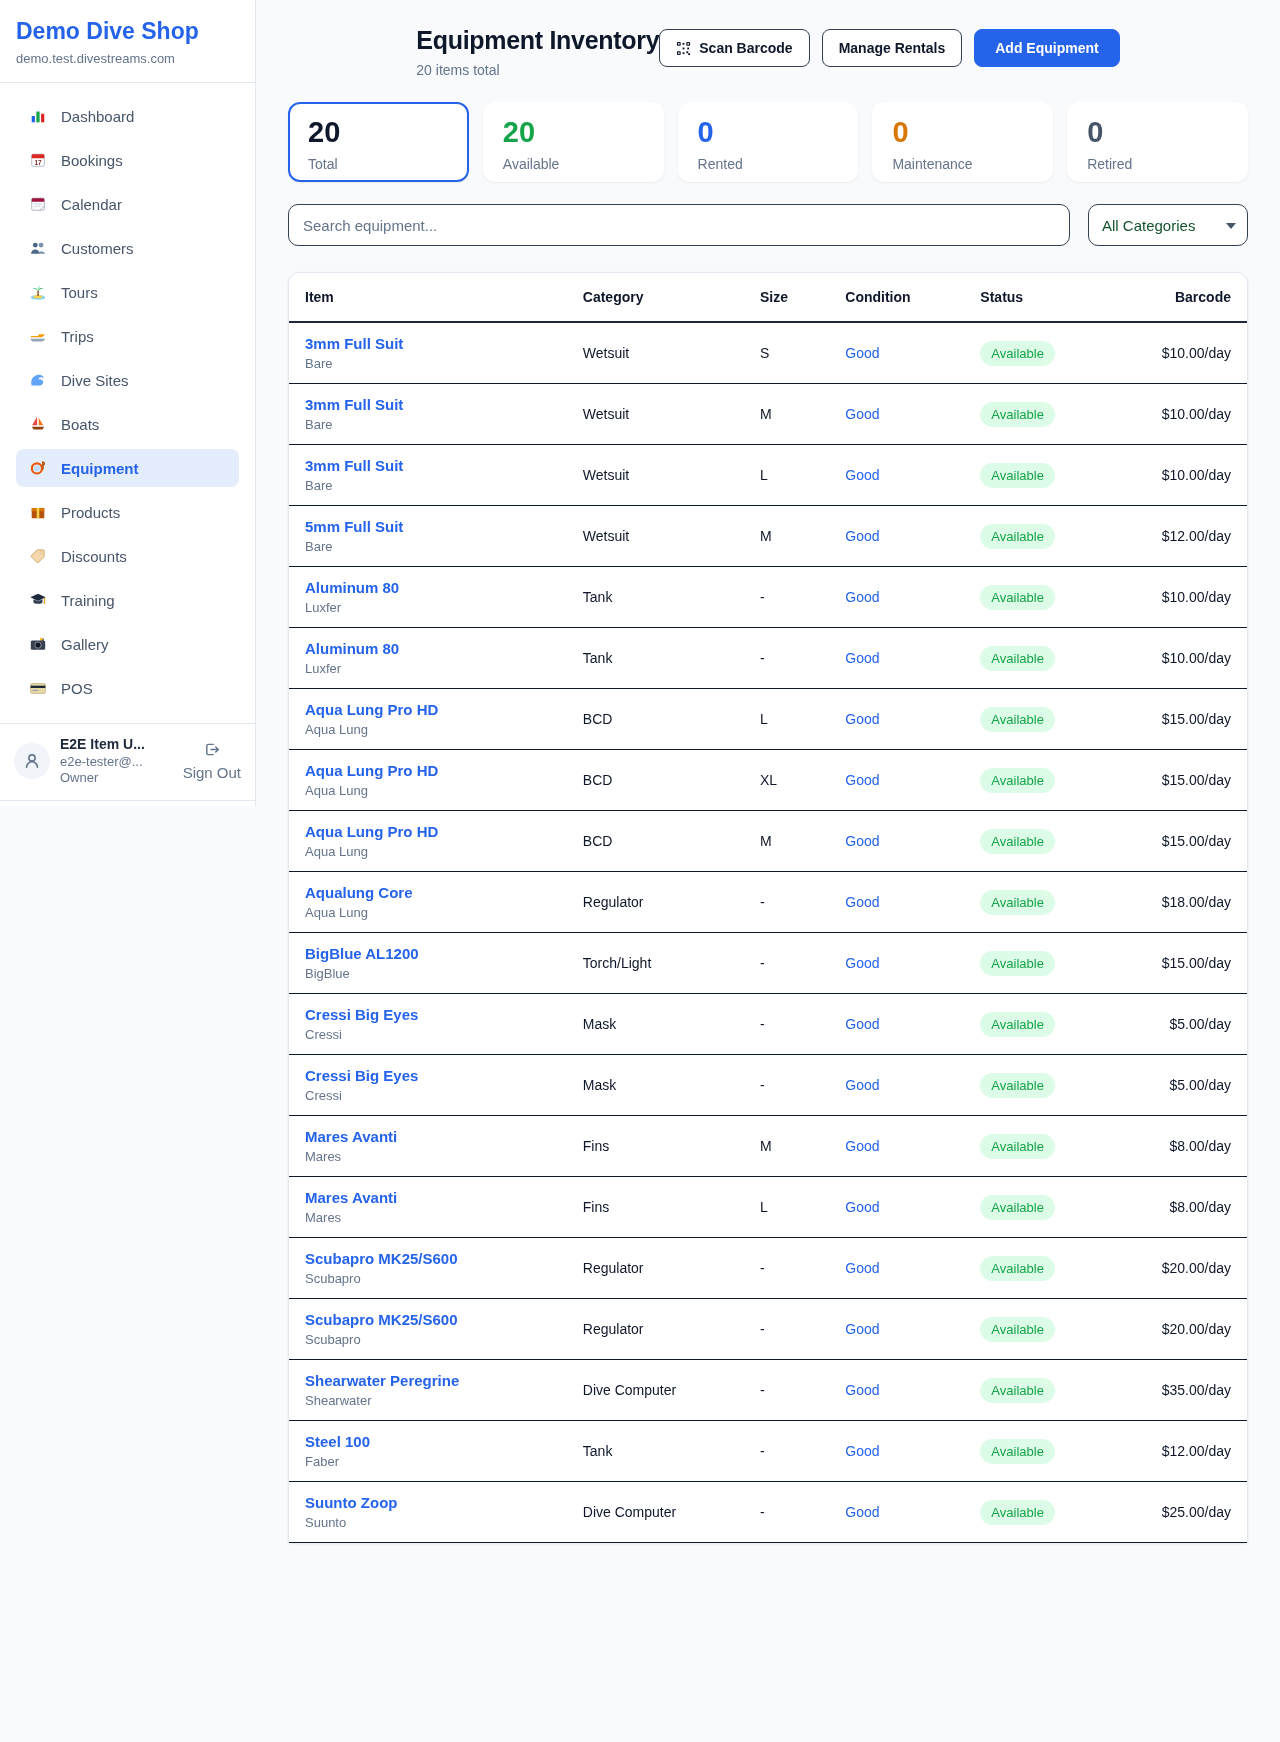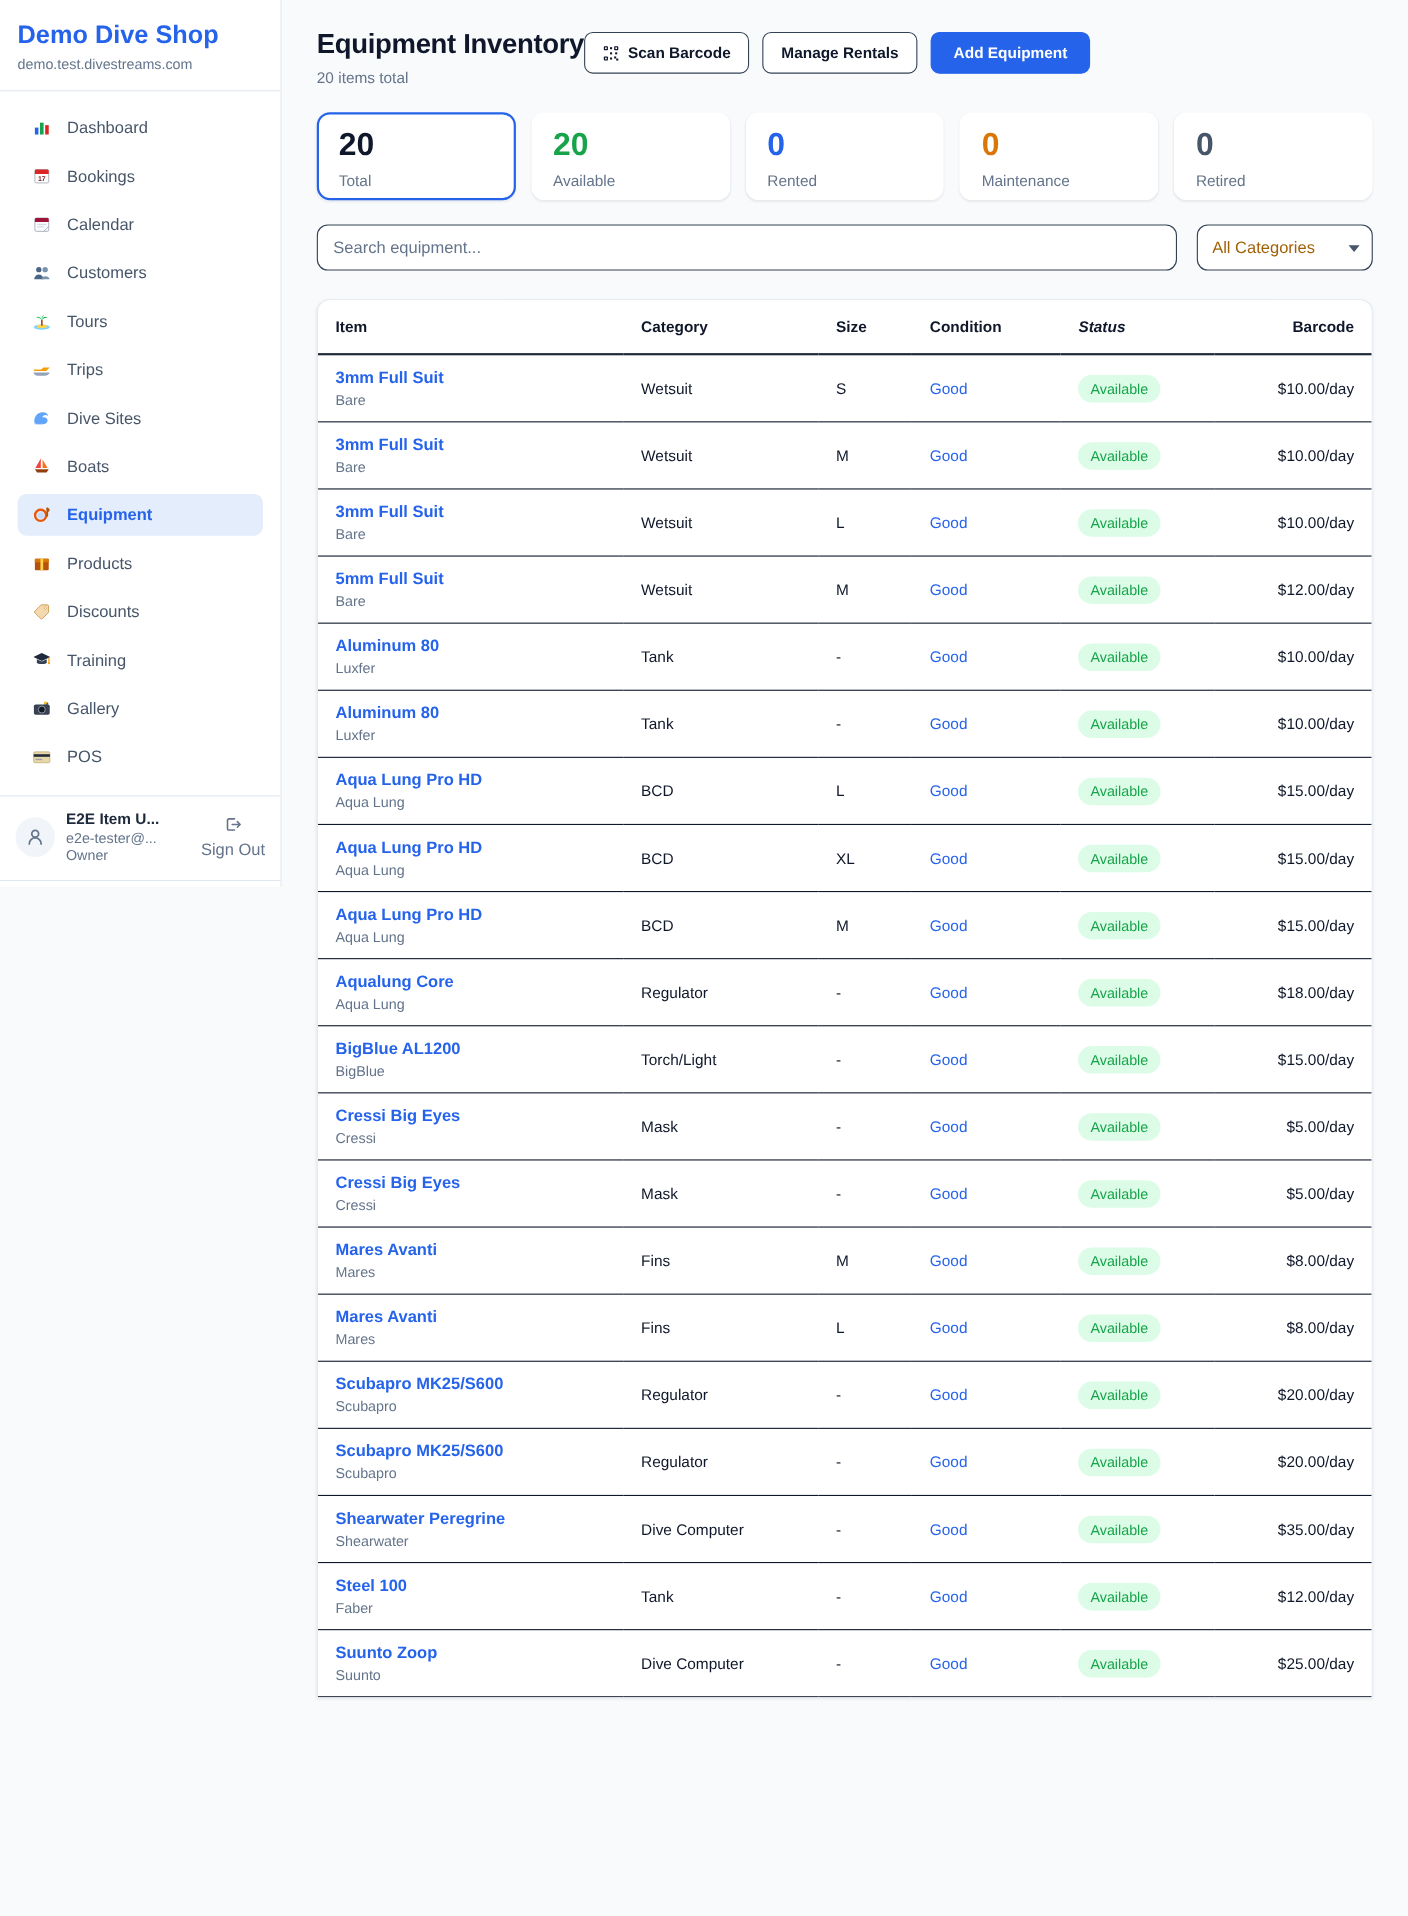--- a/index.html
+++ b/index.html
@@ -33,21 +33,21 @@
 
   .user { display:flex; align-items:center; gap:10px; padding:12px 14px 14px; border-bottom:1px solid #e2e8f0; }
   .avatar { width:36px; height:36px; border-radius:50%; background:#f1f5f9; display:flex; align-items:center; justify-content:center; flex:0 0 36px; }
   .user-info { line-height:1.25; min-width:0; }
   .user-name { font-weight:700; font-size:14px; color:#1e293b; white-space:nowrap; }
   .user-email, .user-role { font-size:13px; color:#64748b; white-space:nowrap; }
   .signout { margin-left:auto; color:#64748b; font-size:15px; display:flex; gap:6px; align-items:center; cursor:pointer; white-space:nowrap;flex-direction:column; }
 
   
   main { flex:1; padding:26px 32px 0; }
-  .page-header { display:flex; justify-content:flex-start; align-items:flex-start; }
+  .page-header { display:flex; justify-content:center; align-items:flex-start; }
   h1 { margin:0; font-size:25px; font-weight:800; color:#0f172a; letter-spacing:-.3px; }
   .subtitle { color:#64748b; font-size:14px; margin-top:7px; }
   .actions { display:flex; gap:12px; align-items:center; margin-top:3px; }
   .btn {
     height:38px; border-radius:8px; font-size:14px; font-weight:600;
     font-family:"Liberation Sans", sans-serif; cursor:pointer;
     display:inline-flex; align-items:center; gap:8px;
   }
   .btn.outline { background:#fff; border:1px solid #334155; color:#0f172a; padding:0 16px; }
   .btn.primary { background:#2563eb; border:1px solid #2563eb; color:#fff; padding:0 20px; }
@@ -67,21 +67,21 @@
   .search {
     flex:1; height:42px; background:#fff; border:1px solid #334155; border-radius:10px;
     padding:0 14px; font-size:15px; color:#0f172a; font-family:"Liberation Sans", sans-serif;
     outline:none;
   }
   .search::placeholder { color:#64748b; }
   .select-wrap { position:relative; width:160px; flex:0 0 160px; }
   select {
     appearance:none; -webkit-appearance:none; width:100%; height:42px;
     background:#fff; border:1px solid #334155; border-radius:10px;
-    padding:0 30px 0 13px; font-size:15px; color:#a16207;
+    padding:0 30px 0 13px; font-size:15px; color:#14532d;
     font-family:"Liberation Sans", sans-serif; cursor:pointer;
   }
   .caret {
     position:absolute; right:12px; top:50%; margin-top:-2px;
     width:0; height:0; border-left:5px solid transparent; border-right:5px solid transparent;
     border-top:6px solid #475569; pointer-events:none;
   }
 
   .tablecard {
     margin-top:26px; background:#fff;
@@ -89,21 +89,21 @@
     border-radius:12px 12px 0 0; overflow:hidden;
     box-shadow:0 1px 3px rgba(15,23,42,.08);
   }
   table { width:100%; border-collapse:collapse; }
   th {
     text-align:left; font-size:14px; font-weight:700; color:#0f172a;
     padding:16px 16px; border-bottom:2px solid #1e293b; background:#fff;
   }
   th:nth-child(1){ width:29%; } th:nth-child(2){ width:18.5%; }
   th:nth-child(3){ width:8.9%; } th:nth-child(4){ width:14.1%; }
-  th:nth-child(5){ width:14.6%;font-style:italic; } th:nth-child(6){ text-align:right; }
+  th:nth-child(5){ width:14.6%; } th:nth-child(6){ text-align:right; }
   td { padding:12px 16px; border-bottom:1px solid #0f172a; font-size:14px; vertical-align:middle; background:#fff; }
   tr { cursor:pointer; }
   .item-name { color:#2563eb; font-weight:700; font-size:15px; }
   .item-brand { color:#64748b; font-size:13px; margin-top:4px; }
   .cond { color:#2563eb; }
   .pill {
     display:inline-block; background:#dcfce7; color:#16a34a;
     border-radius:999px; padding:5px 11px; font-size:13px;
   }
   .rental { text-align:right; color:#0f172a;margin-top:32px; }

